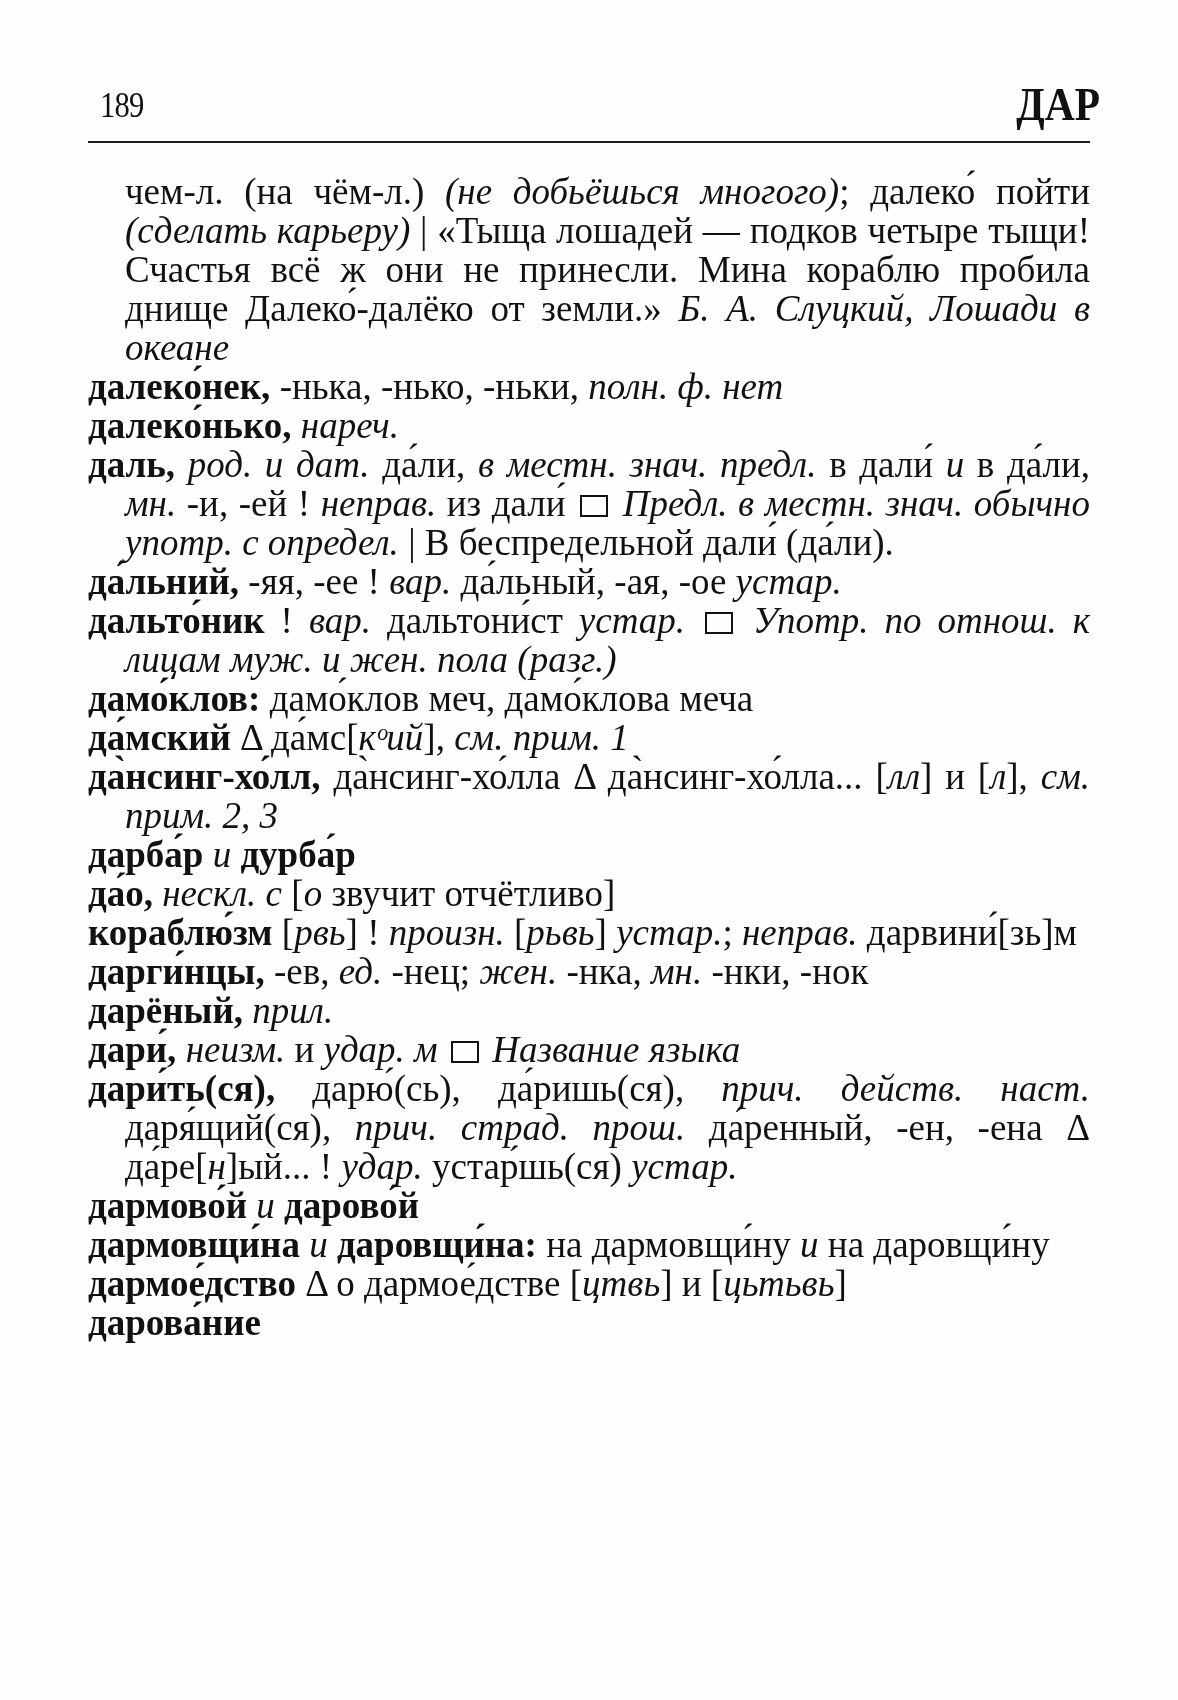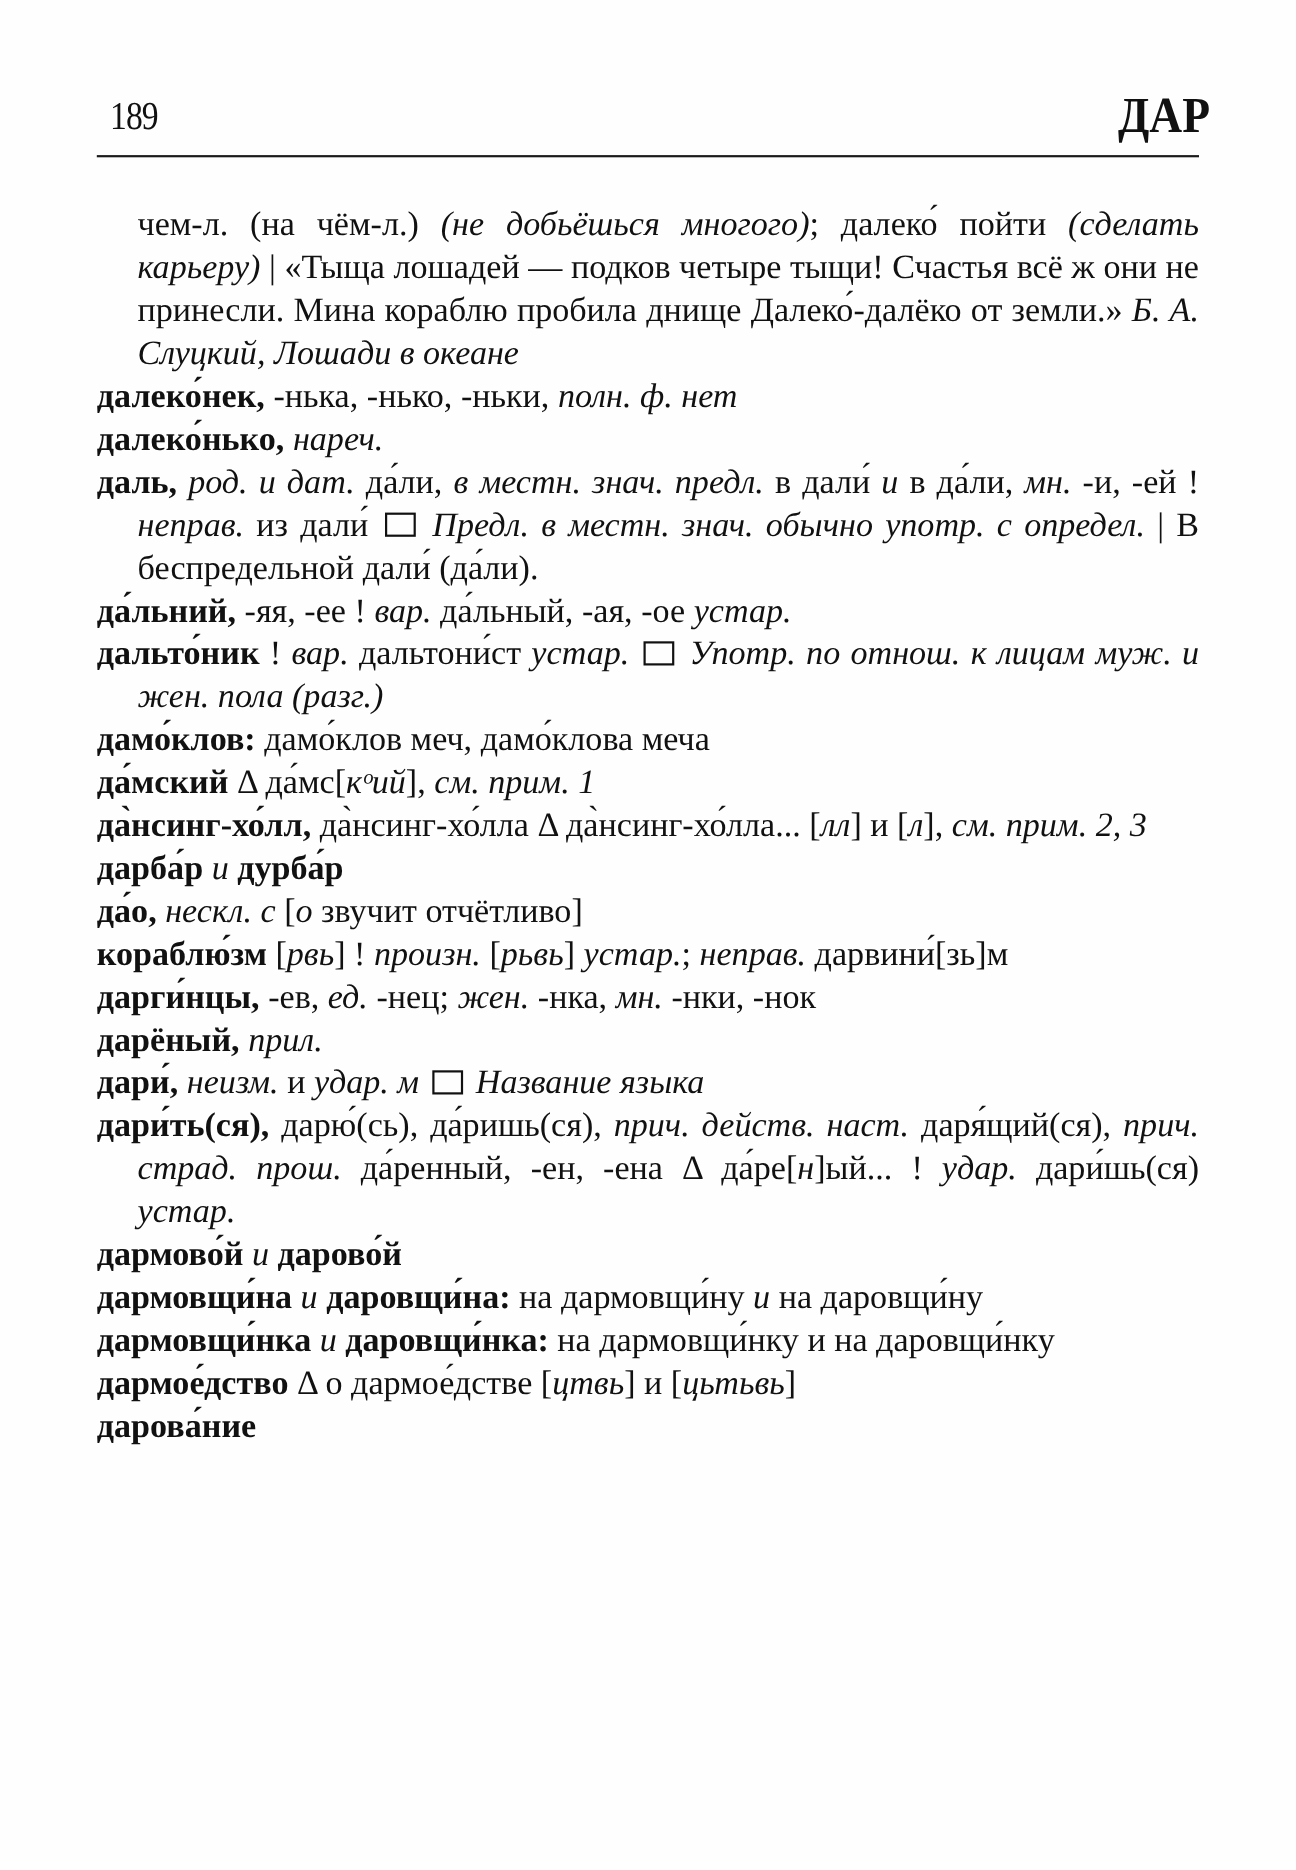--- a/index.html
+++ b/index.html
@@ -45,23 +45,23 @@
       position: absolute;
       left: 88px;
       top: 141px;
       width: 1002px;
       height: 2px;
       background: #1a1a1a;
     }
     .content {
       position: absolute;
       left: 88px;
-      top: 184px;
+      top: 172px;
       width: 1002px;
-      font-size: 31px;
+      font-size: 37px;
       line-height: 39px;
     }
     .entry {
       padding-left: 37px;
       text-indent: -37px;
       text-align: justify;
       margin: 0;
     }
     .entry.cont {
       padding-left: 37px;
@@ -97,19 +97,18 @@
     <p class="entry"><span class="hw">дальто́ник</span><span> ! </span><span class="it">вар.</span><span> дальтони́ст </span><span class="it">устар.</span><span> </span><span class="box"></span><span class="it"> Употр. по отнош. к лицам муж. и жен. пола (разг.)</span></p>
     <p class="entry"><span class="hw">дамо́клов:</span><span> дамо́клов меч, дамо́клова меча</span></p>
     <p class="entry"><span class="hw">да́мский</span><span> Δ да́мс[</span><span class="it">кᵒий</span><span>], </span><span class="it">см. прим. 1</span></p>
     <p class="entry"><span class="hw">да̀нсинг-хо́лл,</span><span> да̀нсинг-хо́лла Δ да̀нсинг-хо́лла... [</span><span class="it">лл</span><span>] и [</span><span class="it">л</span><span>], </span><span class="it">см. прим. 2, 3</span></p>
     <p class="entry"><span class="hw">дарба́р</span><span class="it"> и </span><span class="hw">дурба́р</span></p>
     <p class="entry"><span class="hw">да́о,</span><span> </span><span class="it">нескл. с</span><span> [</span><span class="it">о</span><span> звучит отчётливо]</span></p>
     <p class="entry"><span class="hw">кораблю́зм</span><span> [</span><span class="it">рвь</span><span>] ! </span><span class="it">произн.</span><span> [</span><span class="it">рьвь</span><span>] </span><span class="it">устар.</span><span>; </span><span class="it">неправ.</span><span> дарвини́[зь]м</span></p>
     <p class="entry"><span class="hw">дарги́нцы,</span><span> -ев, </span><span class="it">ед.</span><span> -нец; </span><span class="it">жен.</span><span> -нка, </span><span class="it">мн.</span><span> -нки, -нок</span></p>
     <p class="entry"><span class="hw">дарёный,</span><span> </span><span class="it">прил.</span></p>
     <p class="entry"><span class="hw">дари́,</span><span> </span><span class="it">неизм.</span><span> и </span><span class="it">удар. м</span><span> </span><span class="box"></span><span class="it"> Название языка</span></p>
-    <p class="entry"><span class="hw">дари́ть(ся),</span><span> дарю́(сь), да́ришь(ся), </span><span class="it">прич. действ. наст.</span><span> даря́щий(ся), </span><span class="it">прич. страд. прош.</span><span> да́ренный, -ен, -ена Δ да́ре[</span><span class="it">н</span><span>]ый... ! </span><span class="it">удар.</span><span> дари́шь(ся) </span><span class="it">устар.</span></p>
+    <p class="entry"><span class="hw">дари́ть(ся),</span><span> дарю́(сь), да́ришь(ся), </span><span class="it">прич. действ. наст.</span><span> даря́щий(ся), </span><span class="it">прич. страд. прош.</span><span> да́ренный, -ен, -ена Δ да́ре[</span><span class="it">н</span><span>]ый... ! </span><span class="it">удар.</span><span> устар́шь(ся) </span><span class="it">устар.</span></p>
     <p class="entry"><span class="hw">дармово́й</span><span class="it"> и </span><span class="hw">дарово́й</span></p>
     <p class="entry"><span class="hw">дармовщи́на</span><span class="it"> и </span><span class="hw">даровщи́на:</span><span> на дармовщи́ну </span><span class="it">и</span><span> на даровщи́ну</span></p>
-    <p class="entry"><span class="hw">дармовщи́нка</span><span class="it"> и </span><span class="hw">даровщи́нка:</span><span> на дармовщи́нку и на даровщи́нку</span></p>
     <p class="entry"><span class="hw">дармое́дство</span><span> Δ о дармое́дстве [</span><span class="it">цтвь</span><span>] и [</span><span class="it">цьтьвь</span><span>]</span></p>
     <p class="entry"><span class="hw">дарова́ние</span></p>
   </div>
 
 </body></html>

